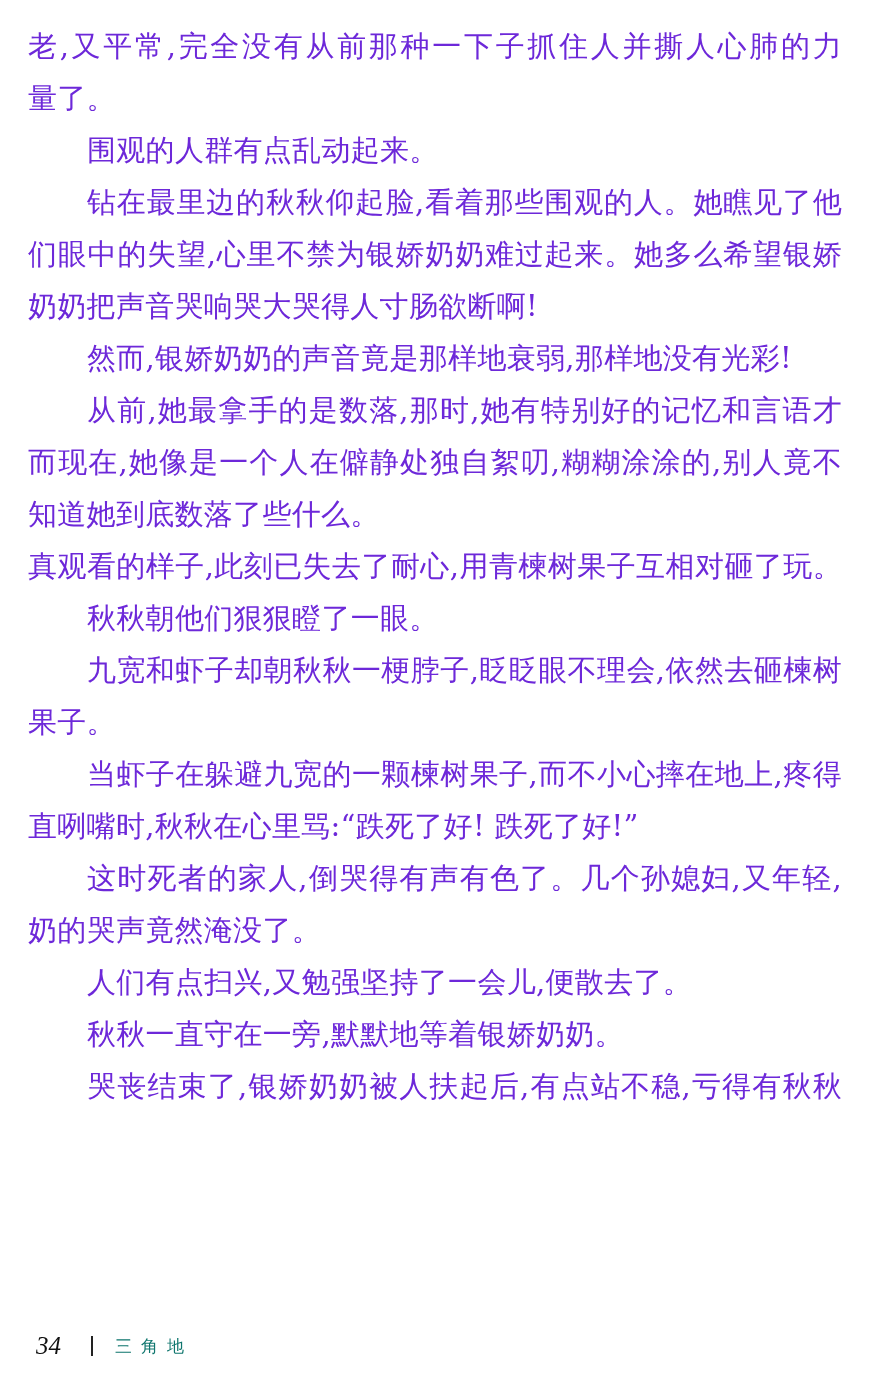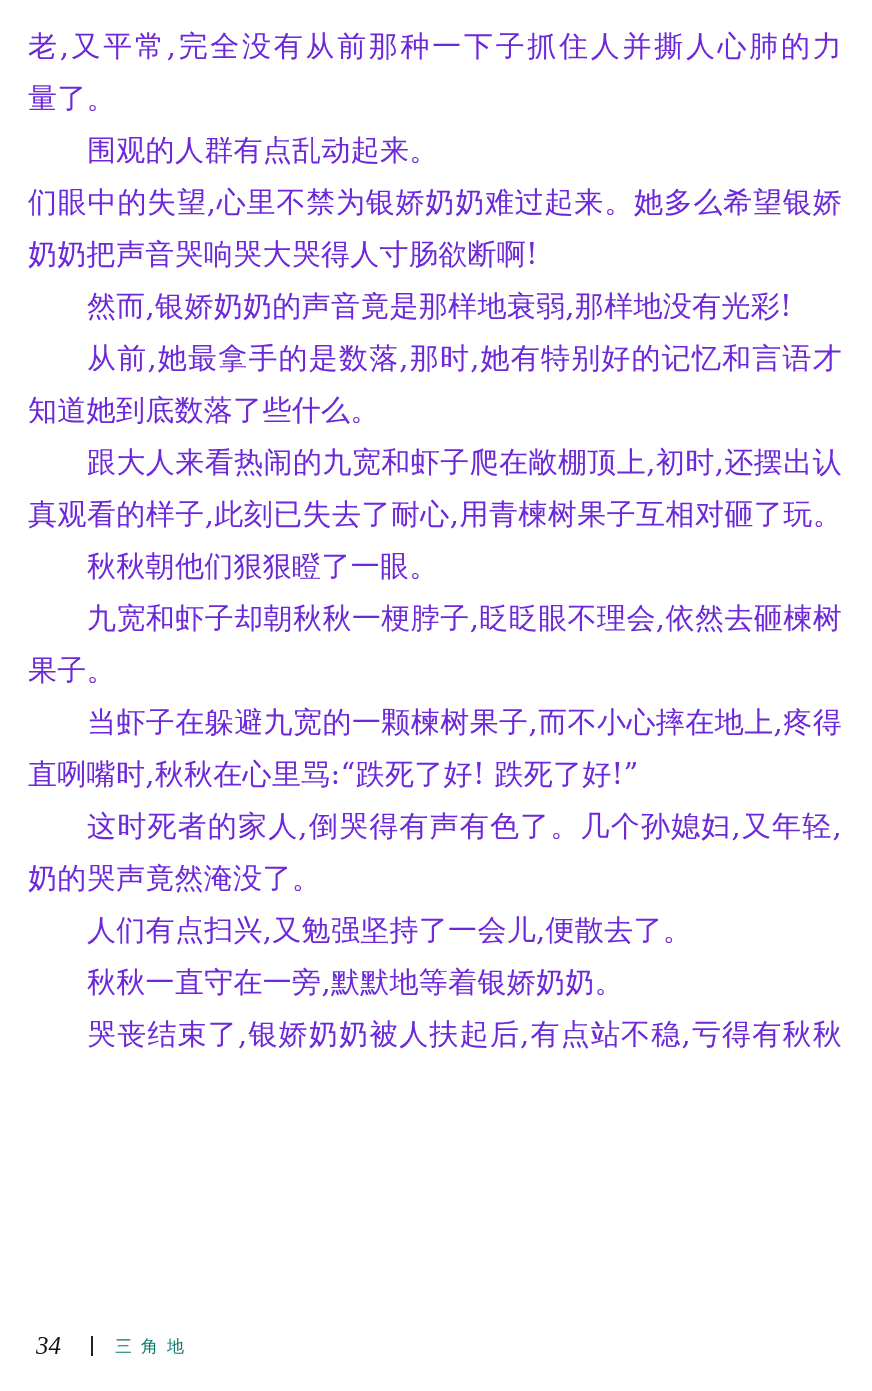--- a/index.html
+++ b/index.html
@@ -19,26 +19,27 @@
   .sep { width: 2px; height: 20px; background: #222; margin-left: 30px; margin-right: 22px; }
   .book-title { font-family: "DejaVu Sans", sans-serif; font-size: 17px; color: #0f766e; letter-spacing: 9px; }
 </style>
 </head>
 <body>
 
 <div class="page">
   <div class="line justify">老,又平常,完全没有从前那种一下子抓住人并撕人心肺的力</div>
   <div class="line">量了。</div>
   <div class="line indent">围观的人群有点乱动起来。</div>
+  <div class="line indent justify">钻在最里边的秋秋仰起脸,看着那些围观的人。她瞧见了他</div>
   <div class="line justify">们眼中的失望,心里不禁为银娇奶奶难过起来。她多么希望银娇</div>
   <div class="line">奶奶把声音哭响哭大哭得人寸肠欲断啊!</div>
   <div class="line indent">然而,银娇奶奶的声音竟是那样地衰弱,那样地没有光彩!</div>
   <div class="line indent justify">从前,她最拿手的是数落,那时,她有特别好的记忆和言语才</div>
+  <div class="line justify">而现在,她像是一个人在僻静处独自絮叨,糊糊涂涂的,别人竟不</div>
   <div class="line">知道她到底数落了些什么。</div>
-  <div class="line indent justify">跟大人来看热闹的九宽和虾子爬在敞棚顶上,初时,还摆出认</div>
   <div class="line justify">真观看的样子,此刻已失去了耐心,用青楝树果子互相对砸了玩。</div>
   <div class="line indent">秋秋朝他们狠狠瞪了一眼。</div>
   <div class="line indent justify">九宽和虾子却朝秋秋一梗脖子,眨眨眼不理会,依然去砸楝树</div>
   <div class="line">果子。</div>
   <div class="line indent justify">当虾子在躲避九宽的一颗楝树果子,而不小心摔在地上,疼得</div>
   <div class="line">直咧嘴时,秋秋在心里骂:“跌死了好! 跌死了好!”</div>
   <div class="line indent justify">这时死者的家人,倒哭得有声有色了。几个孙媳妇,又年轻,</div>
   <div class="line">奶的哭声竟然淹没了。</div>
   <div class="line indent">人们有点扫兴,又勉强坚持了一会儿,便散去了。</div>
   <div class="line indent">秋秋一直守在一旁,默默地等着银娇奶奶。</div>

